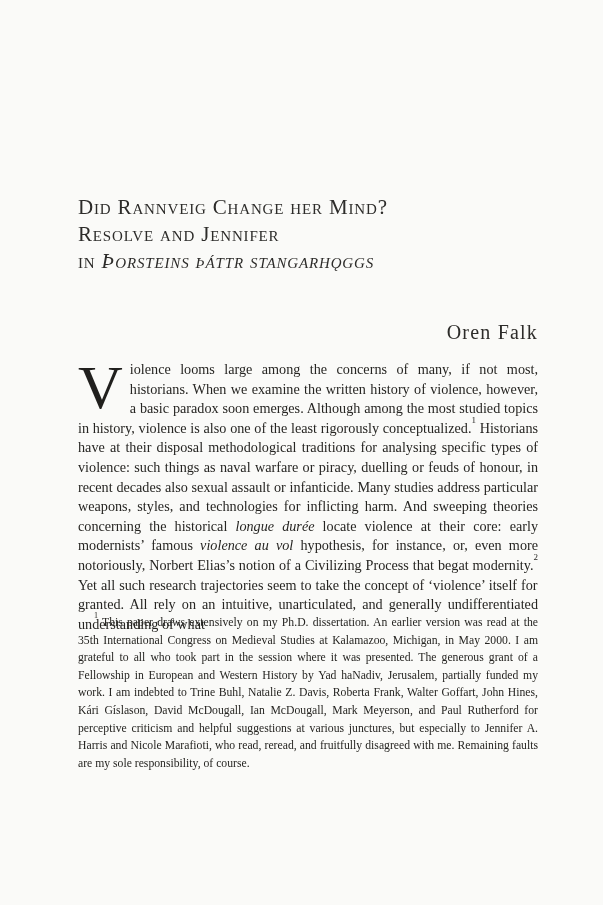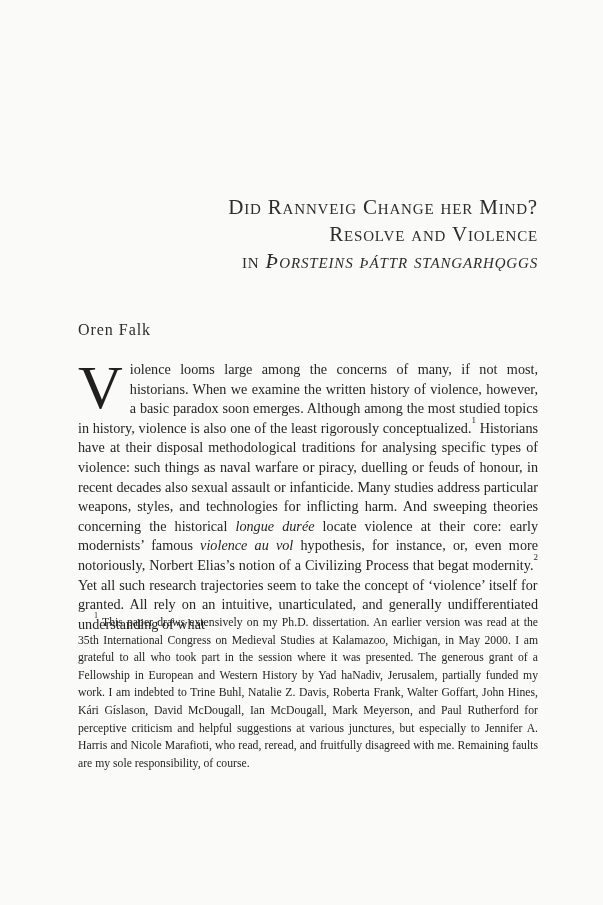--- a/index.html
+++ b/index.html
@@ -14,36 +14,36 @@
     height: 905px;
     background: #fafaf8;
     color: #2a2927;
     overflow: hidden;
   }
   .title-block {
     position: absolute;
     top: 194px;
     left: 78px;
     width: 460px;
-    text-align: right;
+    text-align: left;
     font-variant: small-caps;
     font-size: 21px;
     line-height: 27px;
     letter-spacing: 0.04em;
     color: #2d2c2a;
   }
   .title-line { display: block; }
   .saga-title { font-style: italic; }
   .author-line {
     position: absolute;
     top: 321px;
     left: 78px;
     width: 460px;
-    text-align: left;
-    font-size: 16px;
+    text-align: right;
+    font-size: 20px;
     letter-spacing: 0.06em;
     color: #2d2c2a;
   }
   .body-par {
     position: absolute;
     top: 360px;
     left: 78px;
     width: 460px;
     margin: 0;
     font-size: 14.2px;
@@ -86,21 +86,21 @@
     top: -0.45em;
   }
 </style>
 </head>
 <body>
 
 <div class="page">
 
   <header class="title-block">
     <span class="title-line">Did Rannveig Change her Mind?</span>
-    <span class="title-line">Resolve and Violence</span>
+    <span class="title-line">Resolve and Jennifer</span>
     <span class="title-line"><span>in </span><span class="saga-title">Þorsteins þáttr stangarhǫggs</span></span>
   </header>
 
   <div class="author-line">Oren Falk</div>
 
   <p class="body-par"><span class="drop-cap">V</span><span>iolence looms large among the concerns of many, if not most, historians. When we examine the written history of violence, however, a basic paradox soon emerges. Although among the most studied topics in history, violence is also one of the least rigorously conceptualized.</span><sup class="fn-ref">1</sup><span> Historians have at their disposal methodological traditions for analysing specific types of violence: such things as naval warfare or piracy, duelling or feuds of honour, in recent decades also sexual assault or infanticide. Many studies address particular weapons, styles, and technologies for inflicting harm. And sweeping theories concerning the historical </span><i>longue durée</i><span> locate violence at their core: early modernists’ famous </span><i>violence au vol</i><span> hypothesis, for instance, or, even more notoriously, Norbert Elias’s notion of a Civilizing Process that begat modernity.</span><sup class="fn-ref">2</sup><span> Yet all such research trajectories seem to take the concept of ‘violence’ itself for granted. All rely on an intuitive, unarticulated, and generally undifferentiated understanding of what</span></p>
 
   <div class="footnotes">
     <p class="footnote"><sup class="fn-marker">1</sup><span> This paper draws extensively on my Ph.D. dissertation. An earlier version was read at the 35th International Congress on Medieval Studies at Kalamazoo, Michigan, in May 2000. I am grateful to all who took part in the session where it was presented. The generous grant of a Fellowship in European and Western History by Yad haNadiv, Jerusalem, partially funded my work. I am indebted to Trine Buhl, Natalie Z. Davis, Roberta Frank, Walter Goffart, John Hines, Kári Gíslason, David McDougall, Ian McDougall, Mark Meyerson, and Paul Rutherford for perceptive criticism and helpful suggestions at various junctures, but especially to Jennifer A. Harris and Nicole Marafioti, who read, reread, and fruitfully disagreed with me. Remaining faults are my sole responsibility, of course.</span></p>
   </div>

